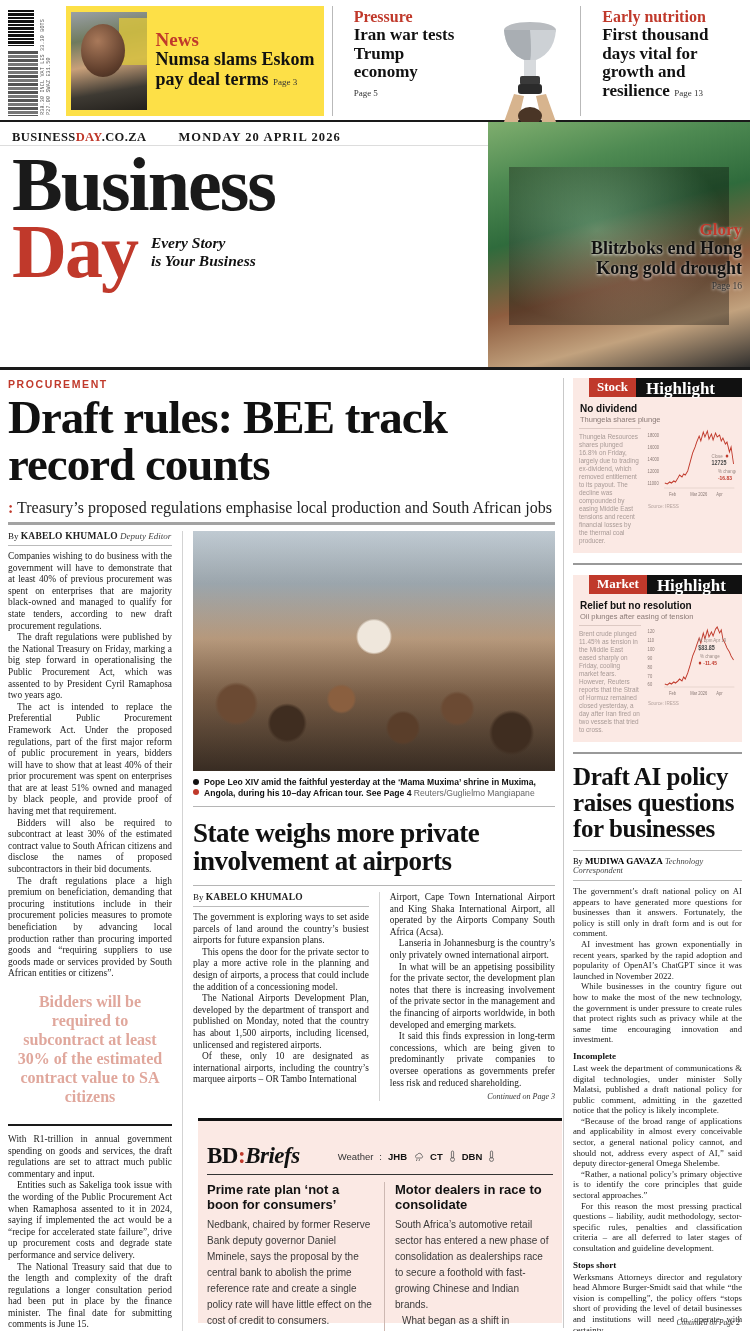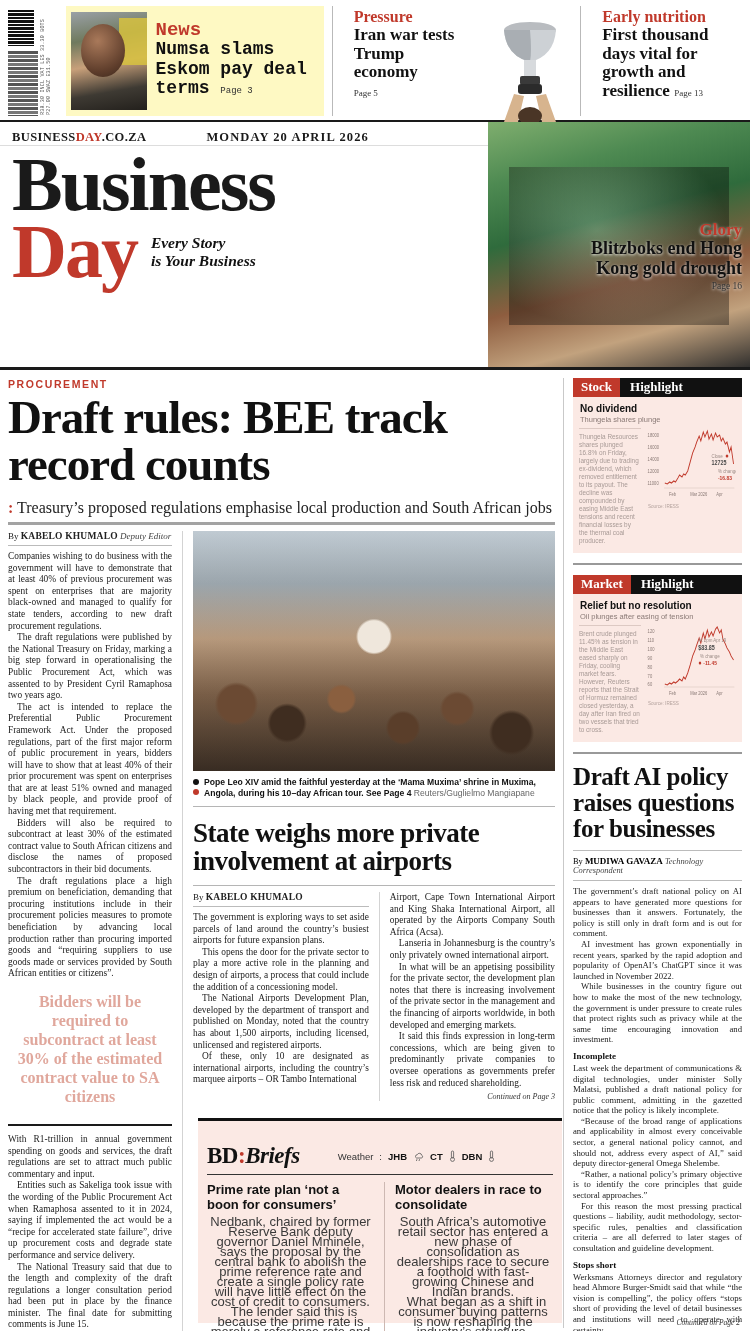--- a/index.html
+++ b/index.html
@@ -17,22 +17,22 @@
   .barcode-block { width: 54px; display: flex; gap: 2px; padding-top: 4px; }
   .bc-stack { display: flex; flex-direction: column; gap: 5px; }
   .bc-small { width: 26px; height: 36px;
     background: repeating-linear-gradient(to bottom,#111 0 2px,#fff 2px 3px,#111 3px 6px,#fff 6px 7px); }
   .bc-large { width: 30px; height: 66px;
     background: repeating-linear-gradient(to bottom,#555 0 3px,#fff 3px 4px,#777 4px 7px,#fff 7px 8px); }
   .bc-text { writing-mode: vertical-rl; transform: rotate(180deg);
     font-family: "Liberation Mono", monospace; font-size: 5px; color: #555;
     letter-spacing: .2px; line-height: 6px; height: 105px; }
 
-  .sky-promo { display: flex; align-items: center; background: #fef9c3;
-     margin-left: 6px; width: 270px; padding: 5px; font-family: Liberation Mono, monospace; }
+  .sky-promo { display: flex; align-items: center; background: #fde047;
+     margin-left: 6px; width: 270px; padding: 5px; }
   .promo-photo { width: 76px; height: 98px; flex: 0 0 76px;
      background: linear-gradient(170deg,#9aa0a6 0%, #6f7a5e 28%, #c8a07a 52%, #3e3a33 78%, #23201c 100%);
      position: relative; overflow: hidden; }
   .promo-photo::after { content:""; position:absolute; left:14%; top:12%; width:58%; height:54%;
      border-radius:50%; background: radial-gradient(circle at 38% 32%, #a9795a, #5e3d2b 68%, #3a271c); }
   .promo-photo::before { content:""; position:absolute; right:-6%; top:6%; width:42%; height:48%;
      background:#d7c23f; opacity:.85; }
   .promo-text { padding-left: 9px; }
   .kicker-red { color: #c0392b; font-weight: 700; font-size: 19px; line-height: 20px; }
   .promo-head { font-weight: 700; font-size: 18px; line-height: 19.5px; color: #111; }
@@ -43,21 +43,21 @@
   .sky-col.c3 { width: 168px; margin-left: 104px; }
   .sky-col .kicker-red { font-size: 16px; line-height: 18px; }
   .sky-col .promo-head { font-size: 17px; line-height: 18.5px; }
   .sky-col .pageref { display: inline; }
 
   .trophy { position: absolute; left: 470px; top: 12px; width: 120px; height: 110px; z-index: 3; }
 
   
   .masthead { position: relative; height: 248px; border-bottom: 3px solid #1a1a1a;
       overflow: hidden; }
-  .mast-bar { display: flex; align-items: baseline; gap: 60px; padding: 8px 0 0 12px;
+  .mast-bar { display: flex; align-items: baseline; gap: 32px; padding: 8px 0 0 12px;
       border-bottom: 1px solid #ddd; }
   .site { font-weight: 700; font-size: 12.5px; letter-spacing: .4px; color: #1a1a1a;
       font-family: "Liberation Serif", serif; }
   .site em { font-style: normal; color: #c0392b; }
   .issue-date { font-weight: 700; font-size: 12.5px; letter-spacing: 1.1px; color: #1a1a1a; }
   .logo { padding: 6px 0 0 12px; }
   .logo-1 { font-size: 76px; line-height: 64px; font-weight: 700; color: #1a1a1a; letter-spacing: -2px; }
   .logo-row { display: flex; align-items: flex-end; gap: 14px; }
   .logo-2 { font-size: 76px; line-height: 70px; font-weight: 700; color: #c0392b; letter-spacing: -2px; }
   .slogan { font-style: italic; font-weight: 700; font-size: 15.5px; line-height: 18px;
@@ -125,24 +125,24 @@
   .cap-text .credit { font-weight: 400; color: #666; }
 
   .sub-head { font-size: 27px; line-height: 28px; font-weight: 700; color: #111;
       padding: 12px 0 10px 0; letter-spacing: -.5px; }
   .two-col { display: flex; gap: 10px; border-top: 1px solid #b5b5b5; padding-top: 6px; }
   .two-col > div { width: 181px; }
   .two-col .sep { border-left: 1px solid #d3d3d3; padding-left: 10px; }
 
   
   .hl-box { background: #fbe9e4; padding: 0 0 8px 0; margin-bottom: 10px; }
-  .hl-bar { display: flex; height: 19px; }
+  .hl-bar { display: flex; height: 19px; padding-left: 16px; }
   .hl-l { background: #c0392b; color: #fff; font-weight: 700; font-size: 13px;
       padding: 1px 8px; font-family: "Liberation Serif", serif; }
-  .hl-r { background: #111; color: #fff; font-weight: 700; font-size: 13px;
+  .hl-r { background: #111; color: #fff; font-weight: 700; font-size: 17px;
       padding: 1px 10px; flex: 1; }
   .hl-title { font-family: "Liberation Sans", sans-serif; font-weight: 700; font-size: 10px;
       color: #111; padding: 6px 7px 0 7px; }
   .hl-sub { font-family: "Liberation Sans", sans-serif; font-size: 7.5px; color: #8a7a76;
       padding: 1px 7px 4px 7px; }
   .hl-body { display: flex; padding: 0 6px; gap: 5px; }
   .hl-txt { width: 62px; font-family: "Liberation Sans", sans-serif; font-size: 6.4px;
       line-height: 8px; color: #a89a96; border-top: 1px solid #ddc9c3; padding-top: 4px; }
   .hl-chart { flex: 1; position: relative; height: 84px; }
   .hl-chart svg { width: 100%; height: 72px; }
@@ -174,22 +174,22 @@
   .bd-logo .briefs-w { font-style: italic; }
   .weather { display: flex; align-items: center; gap: 6px; margin-left: 28px;
       font-family: "Liberation Sans", sans-serif; font-size: 9.5px; color: #333; }
   .weather b { font-weight: 700; color: #111; }
   .briefs-rule { border-top: 1px solid #333; margin: 5px 0 7px 0; }
   .briefs-cols { display: flex; gap: 10px; }
   .briefs-cols > div { width: 167px; }
   .briefs-cols .bsep { border-left: 1px solid #cdb8b2; padding-left: 10px; }
   .brief-title { font-family: "Liberation Sans", sans-serif; font-weight: 700; font-size: 13px;
       line-height: 15px; color: #111; padding-bottom: 5px; }
-  p.brief-body { font-family: "Liberation Sans", sans-serif; font-size: 13px; line-height: 10px;
-      color: #3a3a3a; text-indent: 7px; text-align: center; }
+  p.brief-body { font-family: "Liberation Sans", sans-serif; font-size: 10px; line-height: 16px;
+      color: #3a3a3a; text-indent: 7px; }
   p.brief-body.first { text-indent: 0; }
   .brief-body .pg { font-weight: 700; color: #111; }
   .rail-contd { font-size: 7.5px; font-style: italic; text-align: right; color: #333;
       position: absolute; right: 10px; bottom: 4px; }
 </style>
 </head>
 <body>
 
 <div class="page">
 

